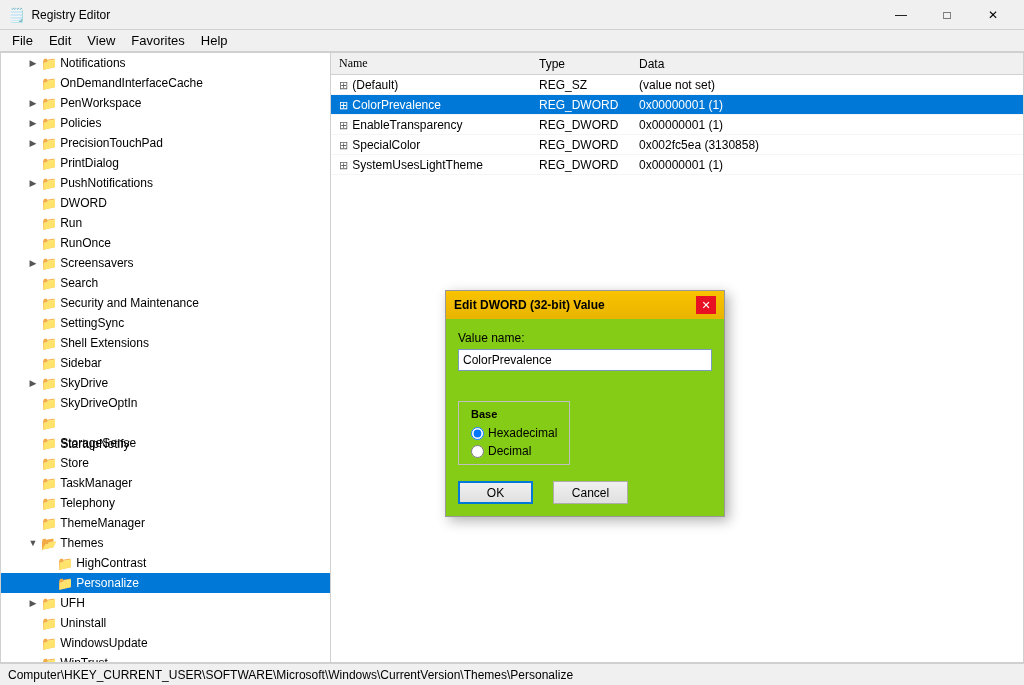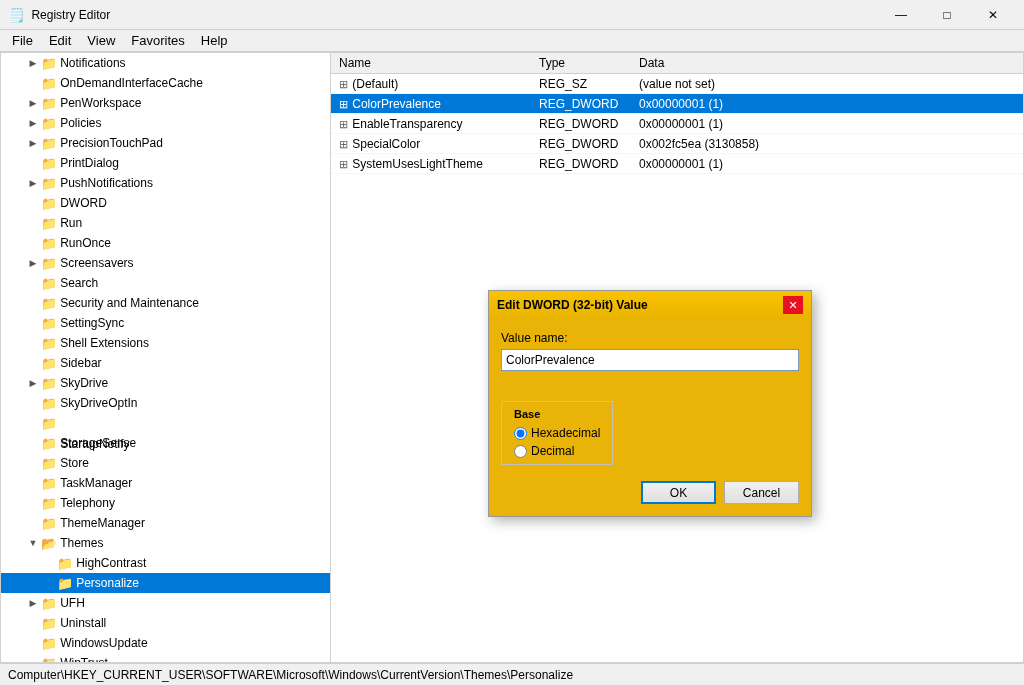--- a/index.html
+++ b/index.html
@@ -124,23 +124,23 @@
       position: fixed;
       top: 0; left: 0; right: 0; bottom: 0;
       z-index: 100;
       pointer-events: none;
     }
 
     
     .dialog {
       position: absolute;
       top: 290px;
-      left: 488px;
-      width: 324px;
-      background: #eab308;
+      left: 445px;
+      width: 280px;
+      background: #84cc16;
       border: 1px solid #999;
       box-shadow: 4px 4px 12px rgba(0,0,0,0.3);
       pointer-events: all;
     }
     .dialog-titlebar {
       background: linear-gradient(to bottom, #f9c300, #e8b400);
       height: 28px;
       display: flex;
       align-items: center;
       padding: 0 8px;
@@ -190,35 +190,34 @@
       outline: none;
     }
     .radio-item {
       display: flex;
       align-items: center;
       gap: 4px;
       font-size: 12px;
     }
     .dialog-buttons {
       display: flex;
-      justify-content: flex-end;
-      gap: 8px;
+      gap: 20px;
       padding-top: 4px;
     }
     .dialog-btn {
       width: 75px;
       height: 23px;
       border: 1px solid #adadad;
       background: linear-gradient(to bottom, #f0f0f0, #e0e0e0);
       font-size: 12px;
       cursor: pointer;
     }
     .dialog-btn.ok { border: 2px solid #0078d7; }
 
-    .col-name { width: 200px; }
+    .col-name { width: 200px; font-family: Liberation Serif, serif; }
     .col-type { width: 100px; }
     .col-data { width: auto; }
   </style>
 </head>
 <body>
 
 <div class="title-bar">
   <span style="margin-right:6px; font-size:14px;">🗒️</span>
   <span class="title-bar-title">Registry Editor</span>
   <div class="title-bar-controls">

